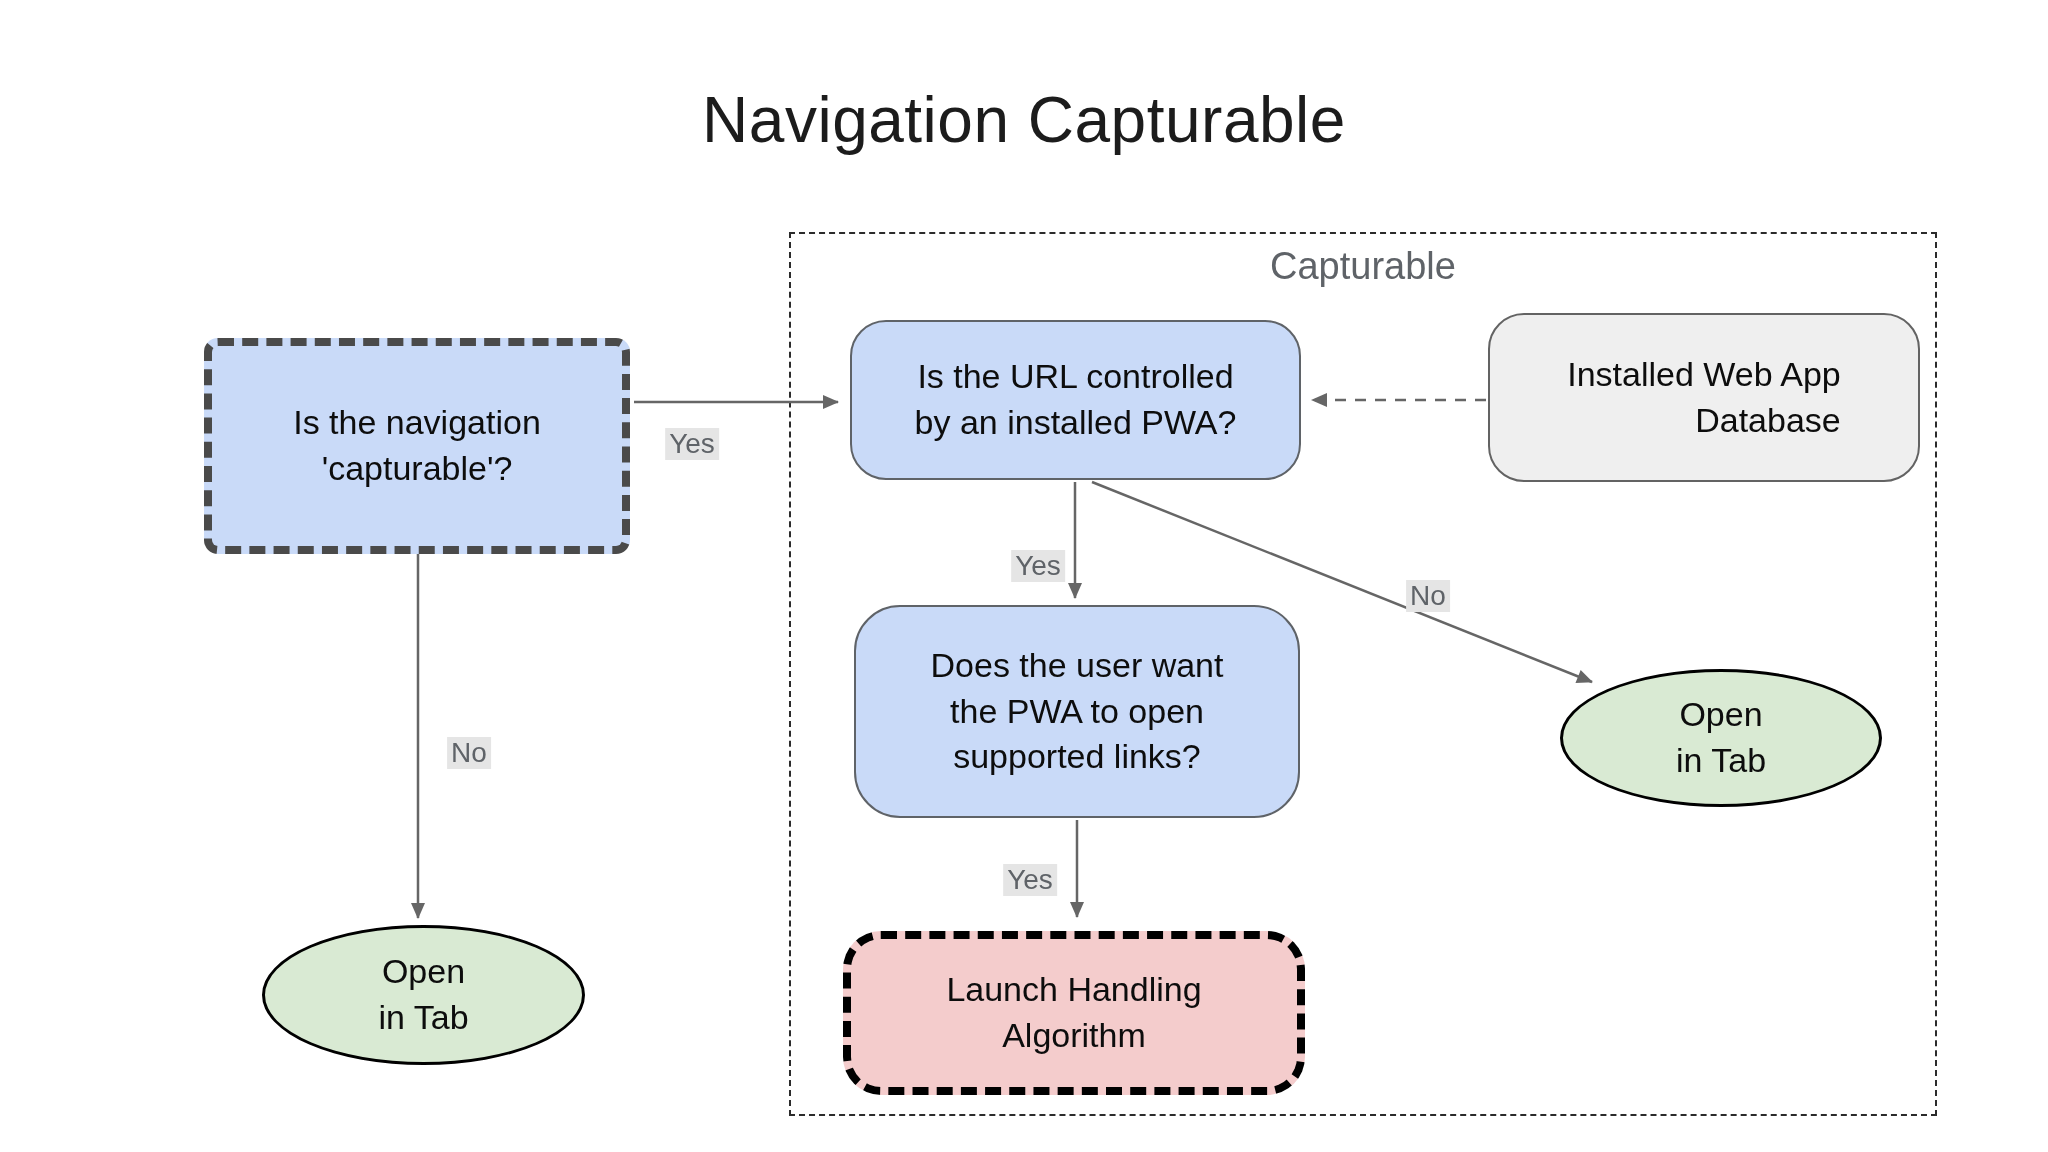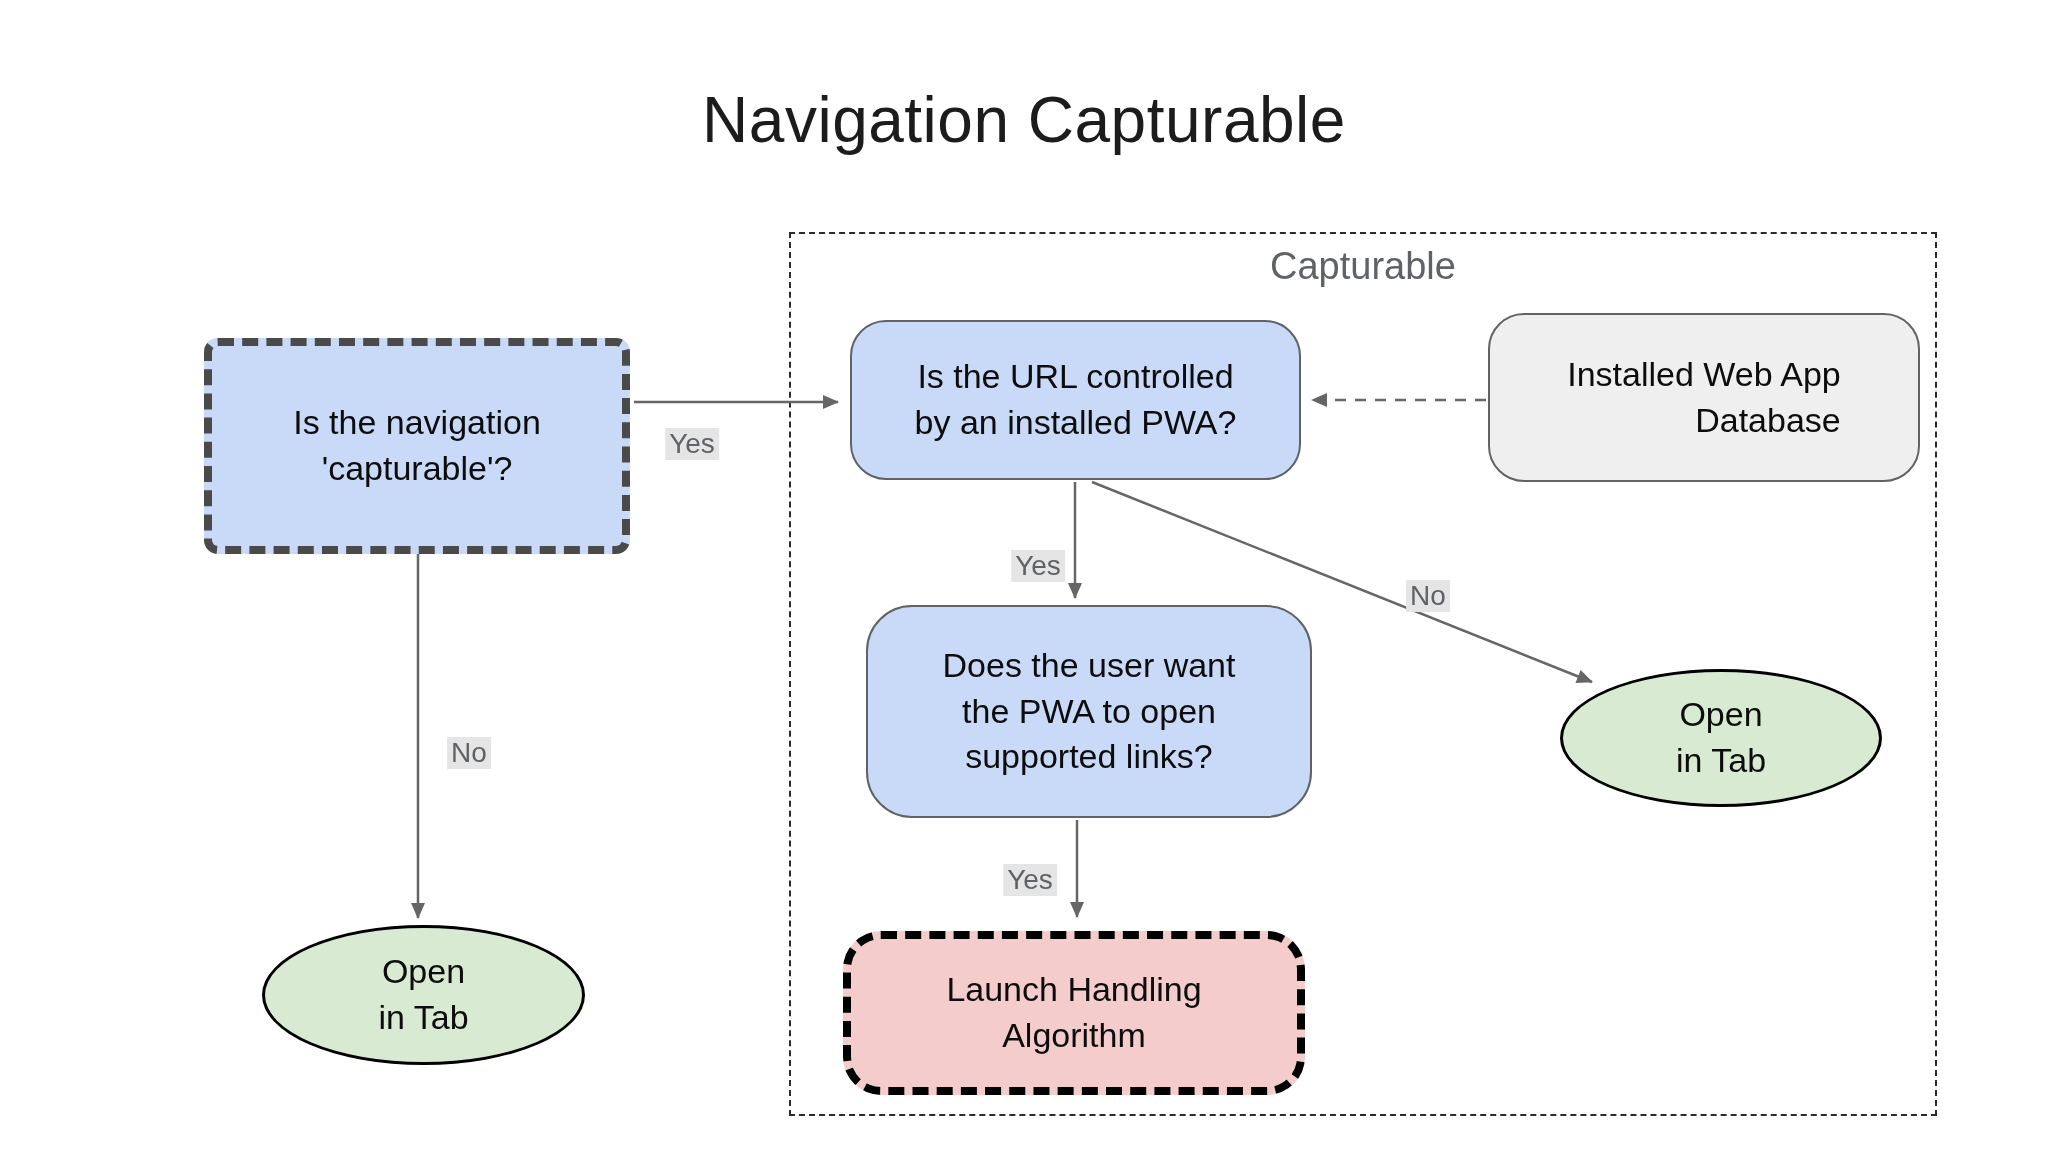--- a/index.html
+++ b/index.html
@@ -24,21 +24,21 @@
     position:absolute;box-sizing:border-box;display:flex;align-items:center;justify-content:center;
     text-align:center;white-space:pre-line;font-size:34px;line-height:1.34;color:#0d0d0d;
   }
   .blue{background:var(--node-blue,#c9daf8);}
   .gray{background:var(--node-gray,#efefef);text-align:right;}
   .pink{background:var(--node-pink,#f4cccc);}
   .green{background:var(--node-green,#d9ead3);}
   .node-capturable{left:204px;top:292px;width:426px;height:216px;border:8px dashed var(--border-dark-gray,#4a4a4a);border-radius:14px;margin-top:46px;}
   .node-url{left:850px;top:320px;width:451px;height:160px;border:2px solid #5f6368;border-radius:36px;}
   .node-db{left:1488px;top:313px;width:432px;height:169px;border:2px solid #636363;border-radius:36px;}
-  .node-want{left:854px;top:605px;width:446px;height:213px;border:2px solid #5f6368;border-radius:46px;margin-left:12px;}
+  .node-want{left:854px;top:605px;width:446px;height:213px;border:2px solid #5f6368;border-radius:46px;}
   .node-launch{left:843px;top:924px;width:462px;height:164px;border:8px dashed #000000;border-radius:38px;margin-top:7px;}
   .ellipse{border:3px solid #000000;border-radius:50%;}
   .node-tab-left{left:262px;top:925px;width:323px;height:140px;}
   .node-tab-right{left:1560px;top:669px;width:322px;height:138px;}
   .edge-label{
     position:absolute;transform:translate(-50%,-50%);
     font-size:28px;color:var(--label-gray,#5f6368);background:#e5e5e5;padding:0 4px;
   }
 </style>
 </head>

